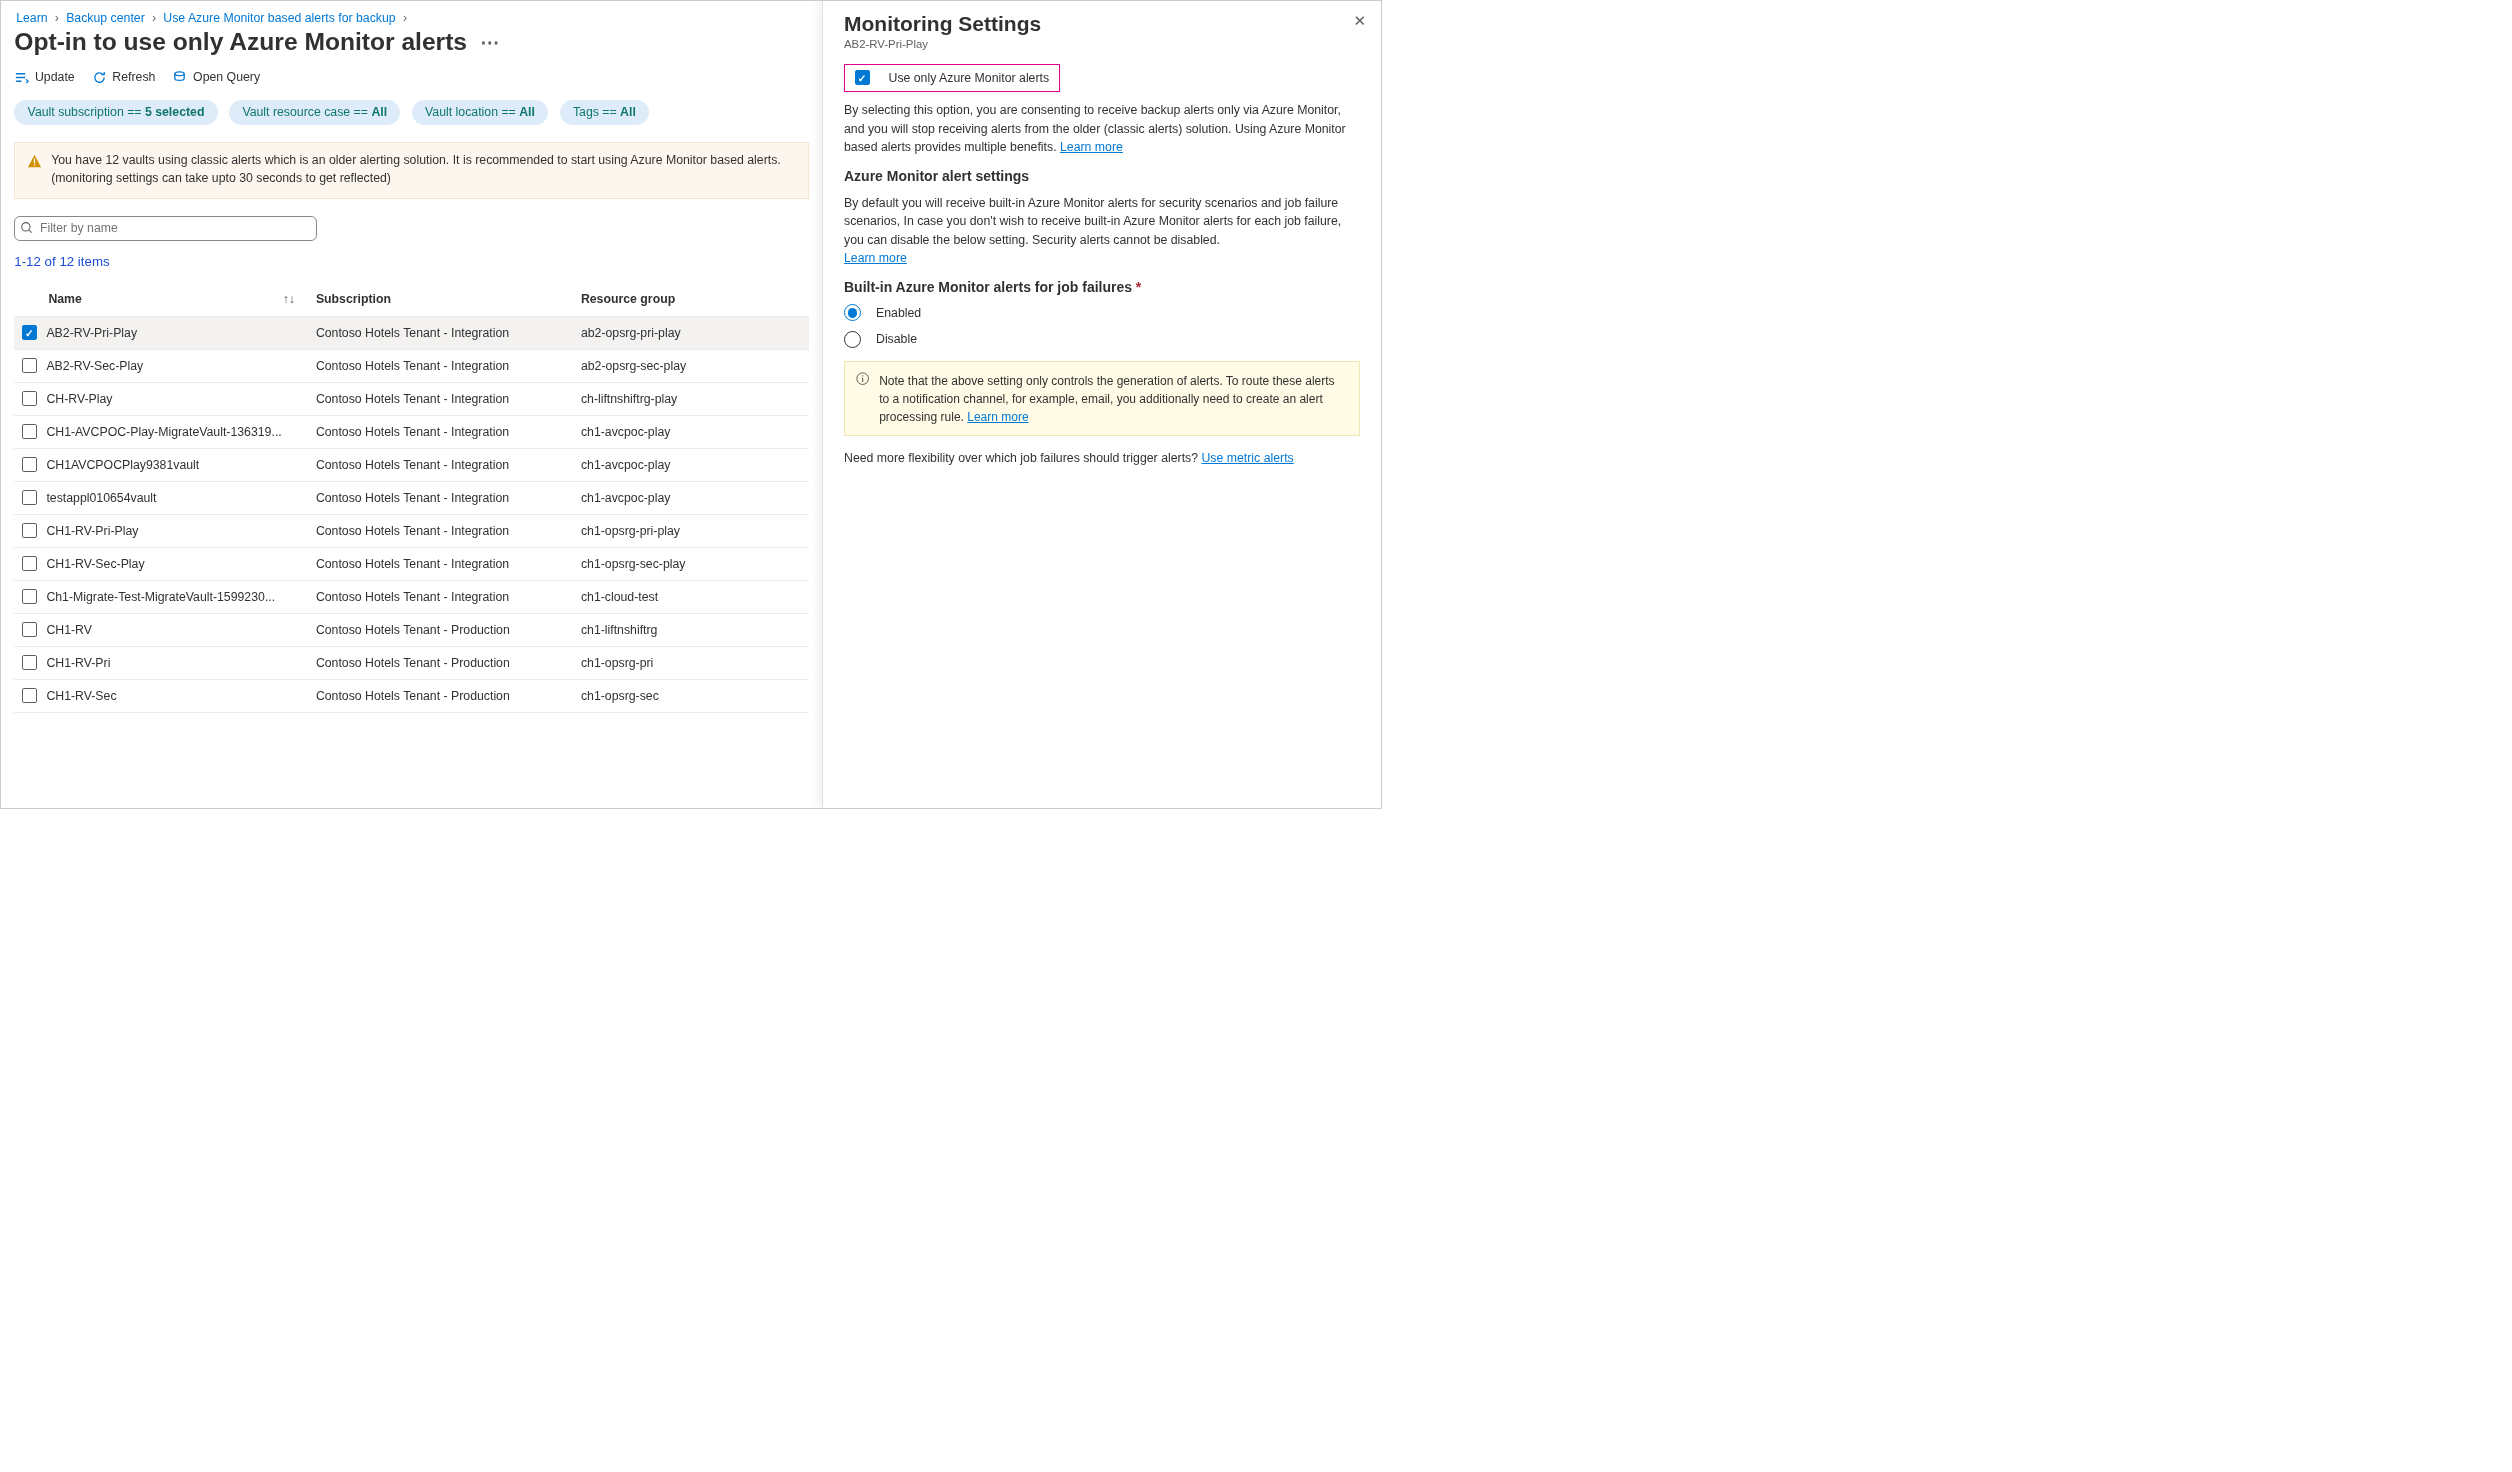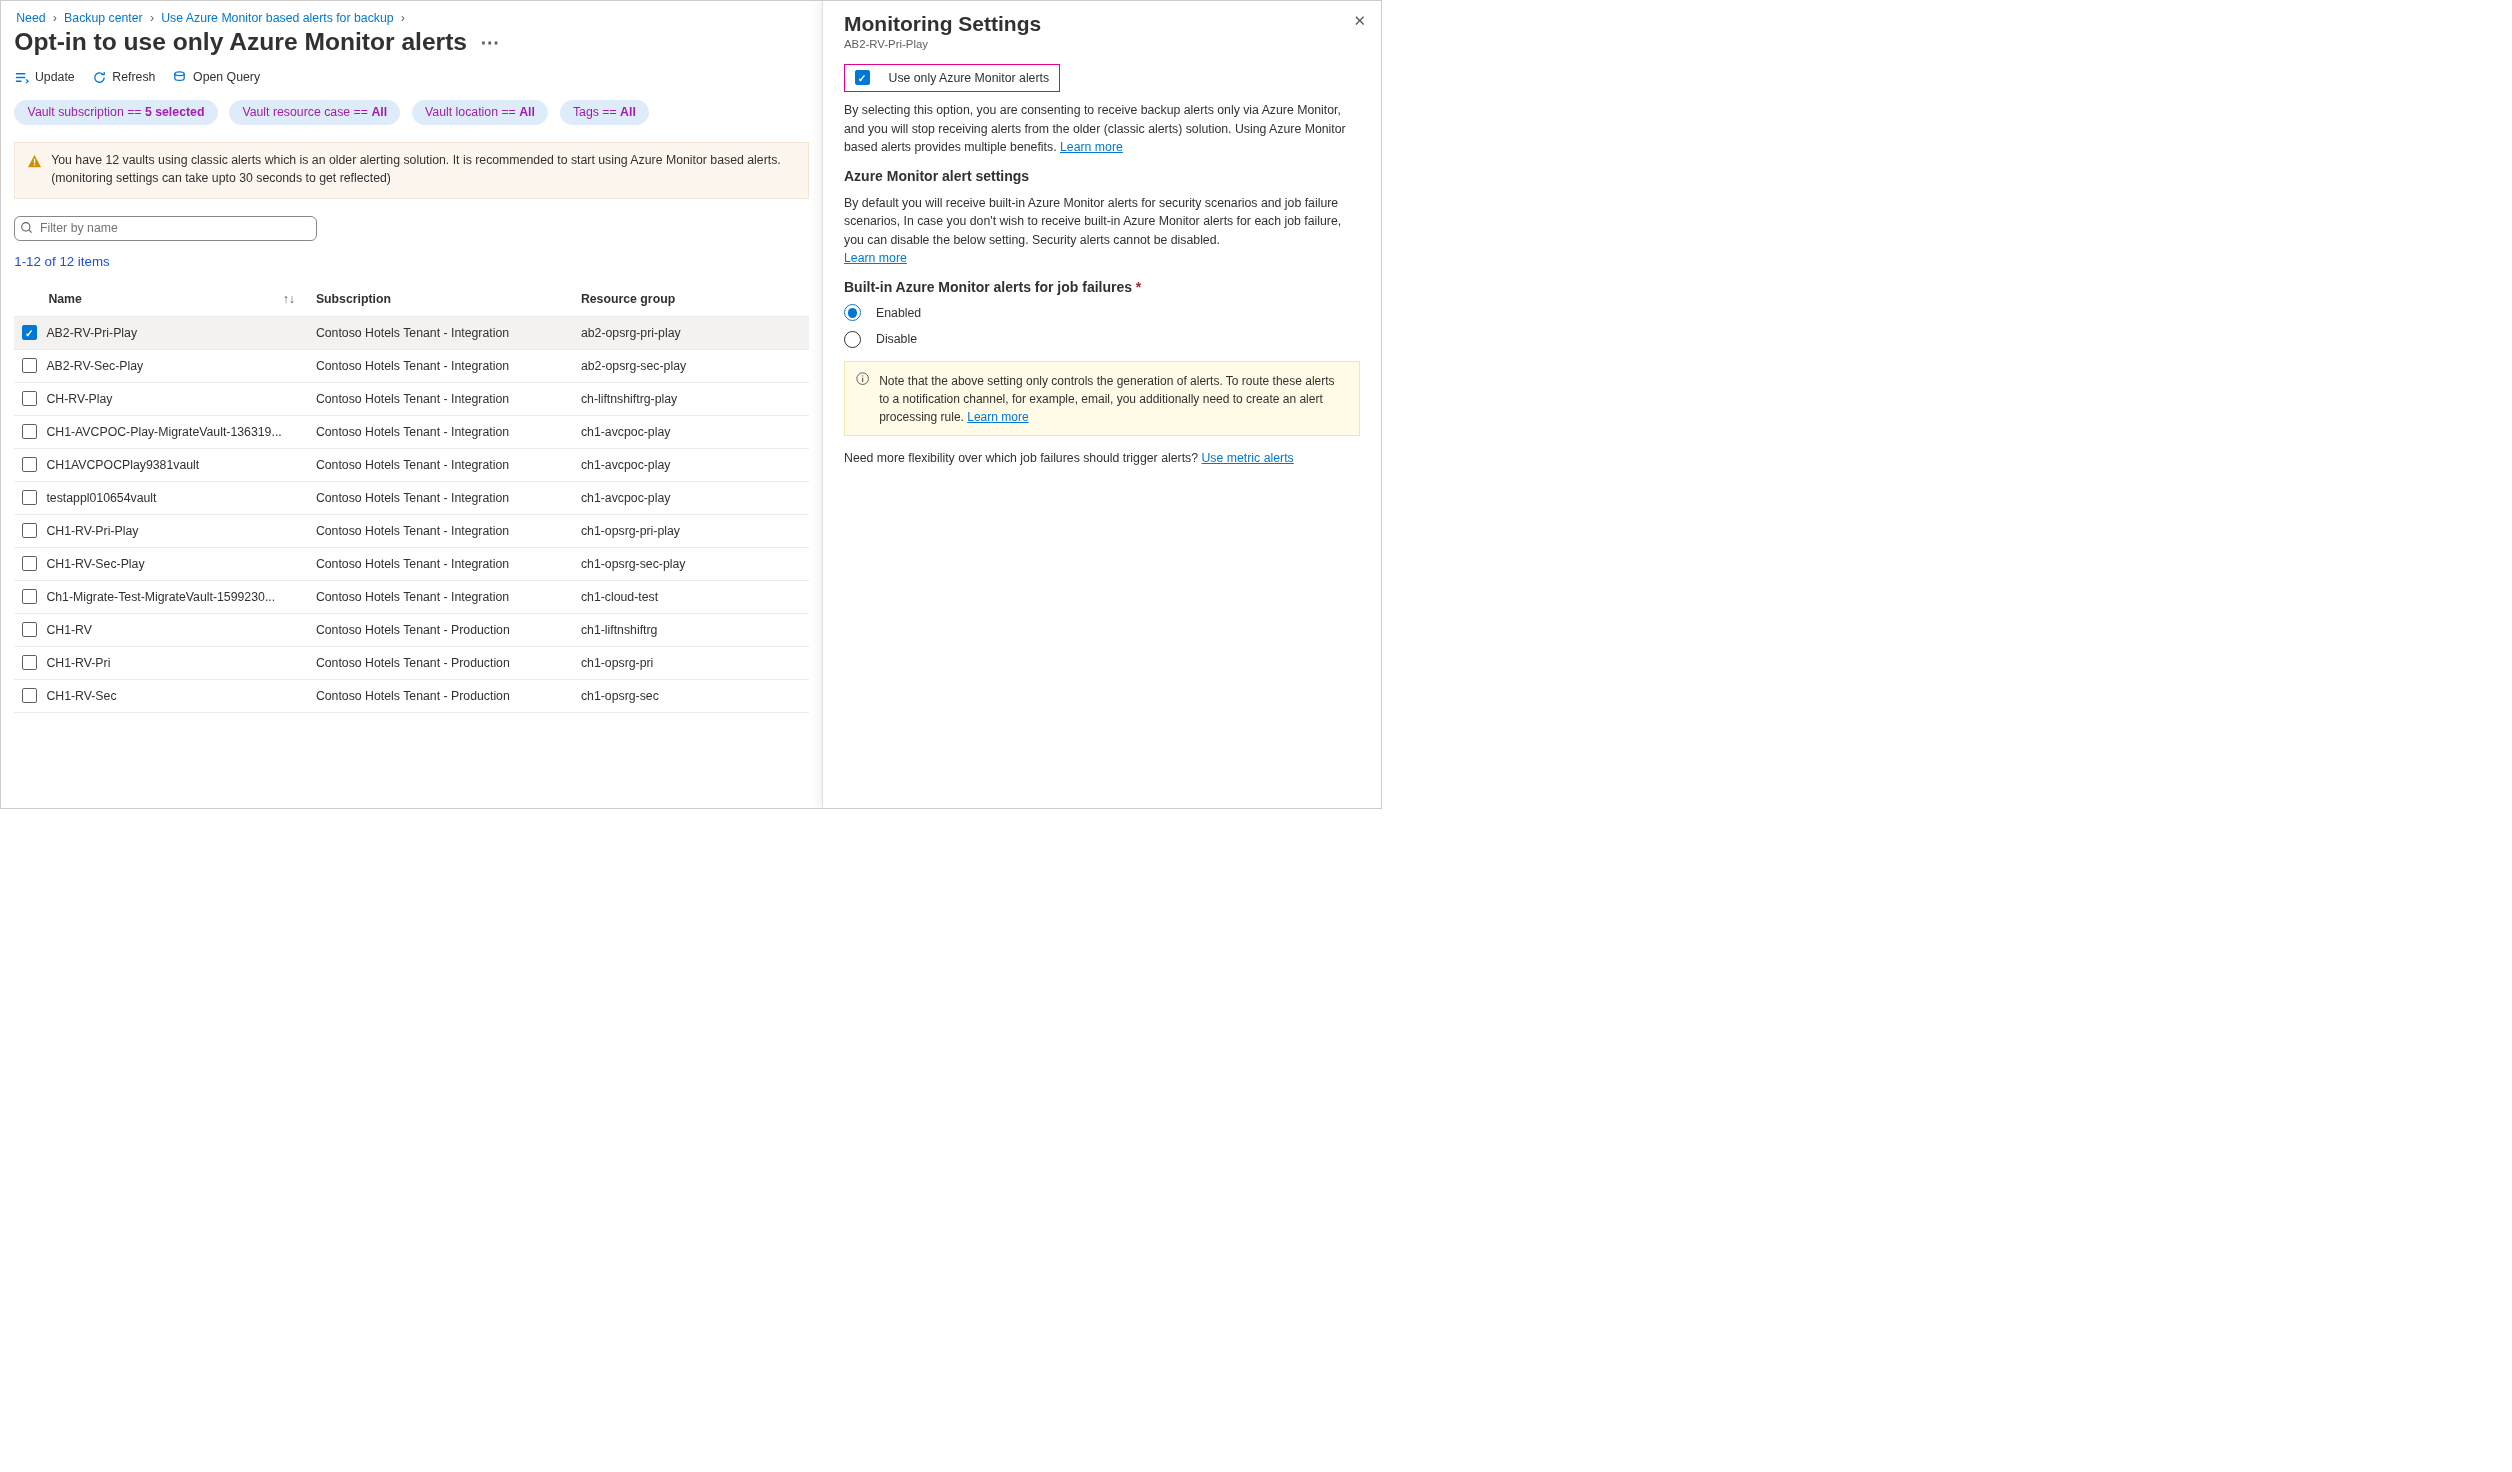--- a/index.html
+++ b/index.html
@@ -33,21 +33,21 @@
   .toolbar { display: flex; gap: 17px; align-items: center; margin-bottom: 15px; color:#323130; }
   .toolbar-item { display: flex; align-items: center; gap: 5.7px; cursor: pointer; color:#323130; font-size:12.3px;}
   .toolbar-item svg { width:15px; height:15px; }
   
   .pills { display: flex; gap: 11.4px; margin-bottom: 17px; flex-wrap: wrap; }
   .pill {
     background: #deecf9;
     border-radius: 19px;
     padding: 5.7px 13.3px;
     font-size: 12.3px;
-    color: #a21caf;
+    color: #0f766e;
     cursor:pointer;
   }
   .pill b { font-weight:600; }
   
   .warning {
     background: #fdf6ef;
     border:0.9px solid #f3e6d5;
     padding: 9.5px 11.4px;
     display:flex;
     gap:9.5px;
@@ -103,21 +103,21 @@
     font-size:12px; line-height:1.5; margin:13.3px 0; display:flex; gap:9.5px;
   }
   .info-box svg{ flex-shrink:0; margin-top:0.9px;}
 </style>
 </head>
 <body>
 
 <div class="main-pane">
 
   <div class="breadcrumbs">
-    <a>Need</a>
+    <a>Learn</a>
     <span class="sep">›</span>
     <a>Backup center</a>
     <span class="sep">›</span>
     <a>Use Azure Monitor based alerts for backup</a>
     <span class="sep">›</span>
   </div>
 
   <h1 class="page-title">
     <span>Opt-in to use only Azure Monitor alerts</span>
     <span class="dots">⋯</span>

